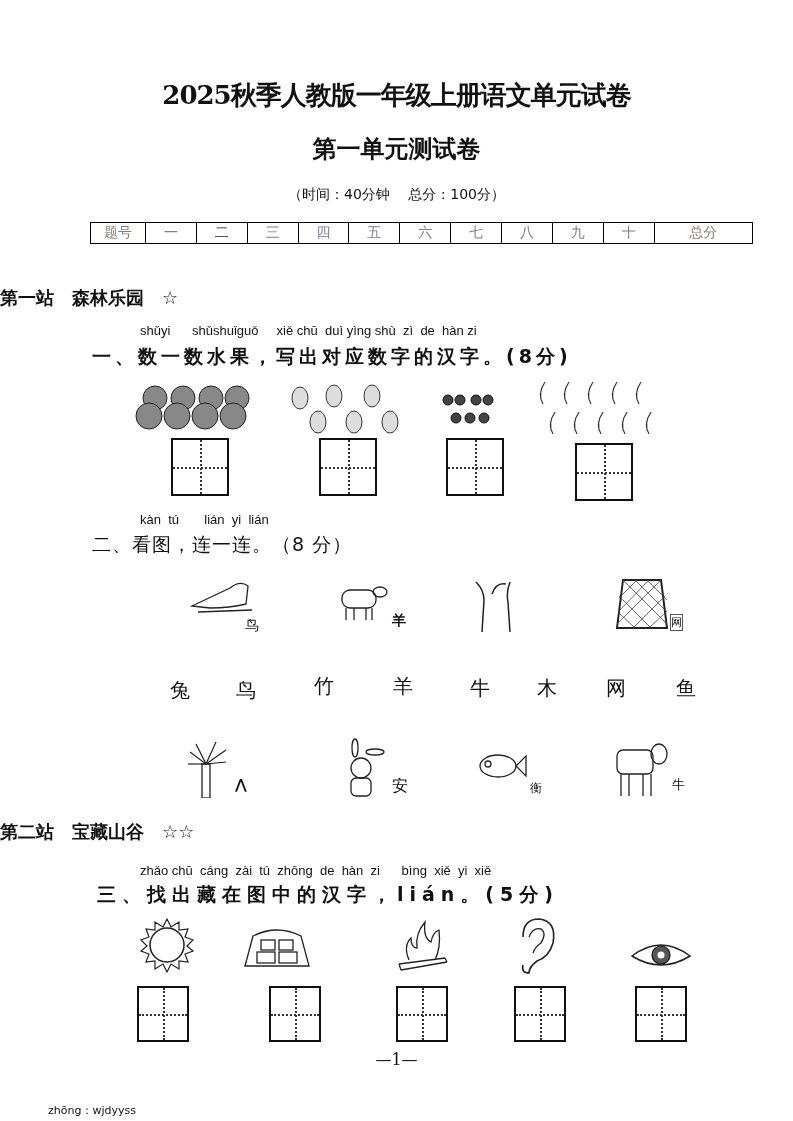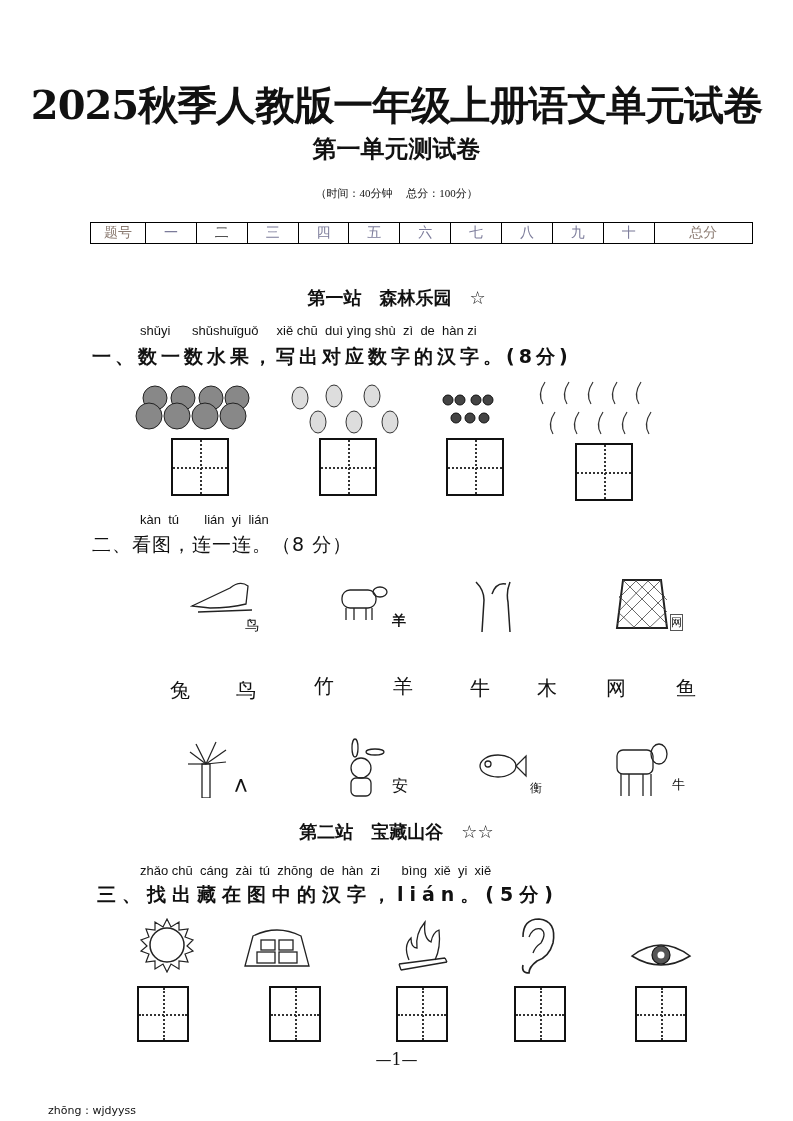--- a/index.html
+++ b/index.html
@@ -1,25 +1,25 @@
 <!DOCTYPE html>
 <html><head>
 <meta charset="utf-8">
 <style>
   html, body { margin: 0; padding: 0; background: #ffffff; }
   body { width: 793px; height: 1121px; position: relative; overflow: hidden; font-family: "DejaVu Sans", sans-serif; color: #111; }
   .abs { position: absolute; text-align: right; }
-  .title { left: 0; width: 793px; top: 78px; text-align: center; font-family: "DejaVu Serif", serif; font-size: 40px; font-weight: bold; letter-spacing: -1px; }
+  .title { left: 0; width: 793px; top: 78px; text-align: center; font-family: "DejaVu Serif", serif; font-size: 26px; font-weight: bold; letter-spacing: -1px; }
   .subtitle { left: 0; width: 793px; top: 133px; text-align: center; font-family: "DejaVu Serif", serif; font-size: 24px; font-weight: bold; }
-  .meta { left: 0; width: 793px; top: 186px; text-align: center; font-size: 11px; font-family: Liberation Serif, serif; }
+  .meta { left: 0; width: 793px; top: 186px; text-align: center; font-size: 14px; }
   table.score { position: absolute; left: 90px; top: 222px; width: 663px; border-collapse: collapse; font-size: 14px; }
   table.score td { border: 1px solid #000; height: 20px; text-align: center; padding: 0; }
   table.score td.hdr { color: #8a7a70; }
   table.score td.muted { color: #7b7b9a; }
-  .section-title { left: 0; width: 793px; text-align: center; font-size: 18px; font-weight: bold; }
+  .section-title { left: 0; width: 793px; text-align: left; font-size: 18px; font-weight: bold; }
   .pinyin { font-family: "Liberation Sans", sans-serif; font-size: 13px; white-space: pre; }
   .question { font-size: 19px; font-weight: bold; letter-spacing: 4px; white-space: pre; }
   .question.plain { font-weight: normal; }
   .grid { position: absolute; border: 2px solid #111; box-sizing: border-box; }
   .grid::before { content: ""; position: absolute; left: 50%; top: 0; bottom: 0; border-left: 2px dotted #333; }
   .grid::after { content: ""; position: absolute; top: 50%; left: 0; right: 0; border-top: 2px dotted #333; }
   .pic { position: absolute; display: flex; align-items: center; justify-content: center; }
   .char { position: absolute; font-family: "DejaVu Serif", serif; font-size: 20px; }
   .hint { position: absolute; font-size: 14px; }
   .footer-page { left: 0; width: 793px; top: 1050px; text-align: center; font-family: "DejaVu Serif", serif; font-size: 16px; }

